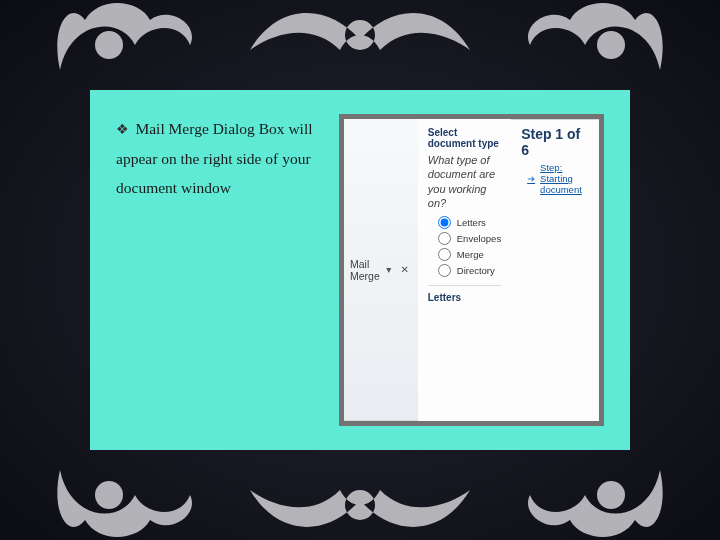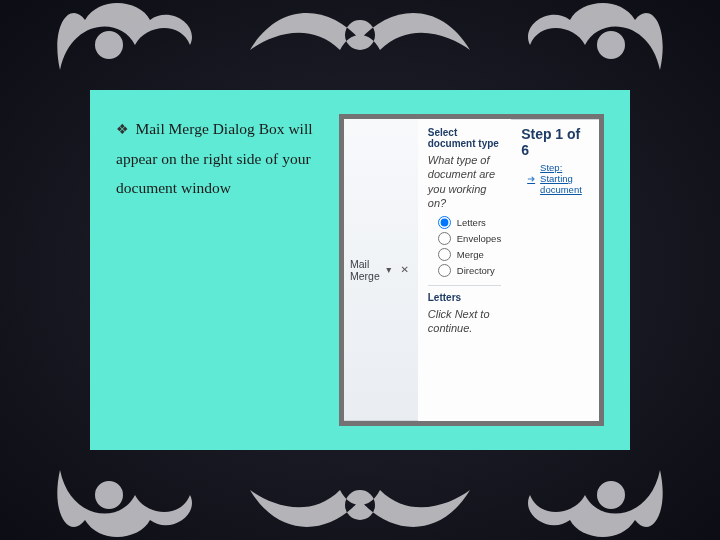--- a/index.html
+++ b/index.html
@@ -145,21 +145,20 @@
             <input type="radio" name="dt" style="">
             <span>Merge</span>
           </label>
         <label class="radio-item">
             <input type="radio" name="dt" style="">
             <span>Directory</span>
           </label>
       </div>
       <hr class="panel-rule">
       <div class="sec-title">Letters</div>
-      <div class="sec-desc">Click Next to continue.</div>
     </div>
     <div class="panel-footer">
       <div class="step-line">Step 1 of 6</div>
       <a class="next-link">
           <span class="arrow">➜</span>
           <span>Step: Starting document</span>
         </a>
     </div>
   </div>
 

